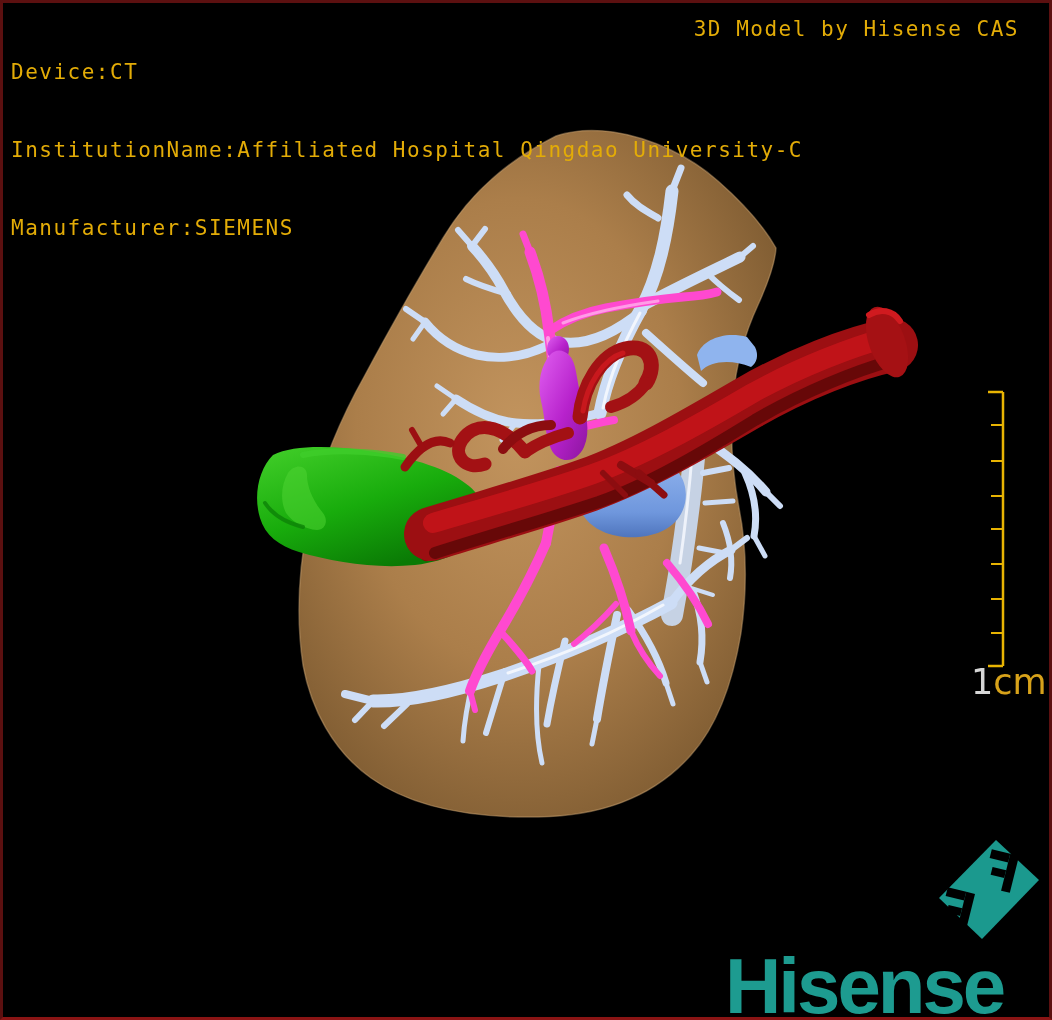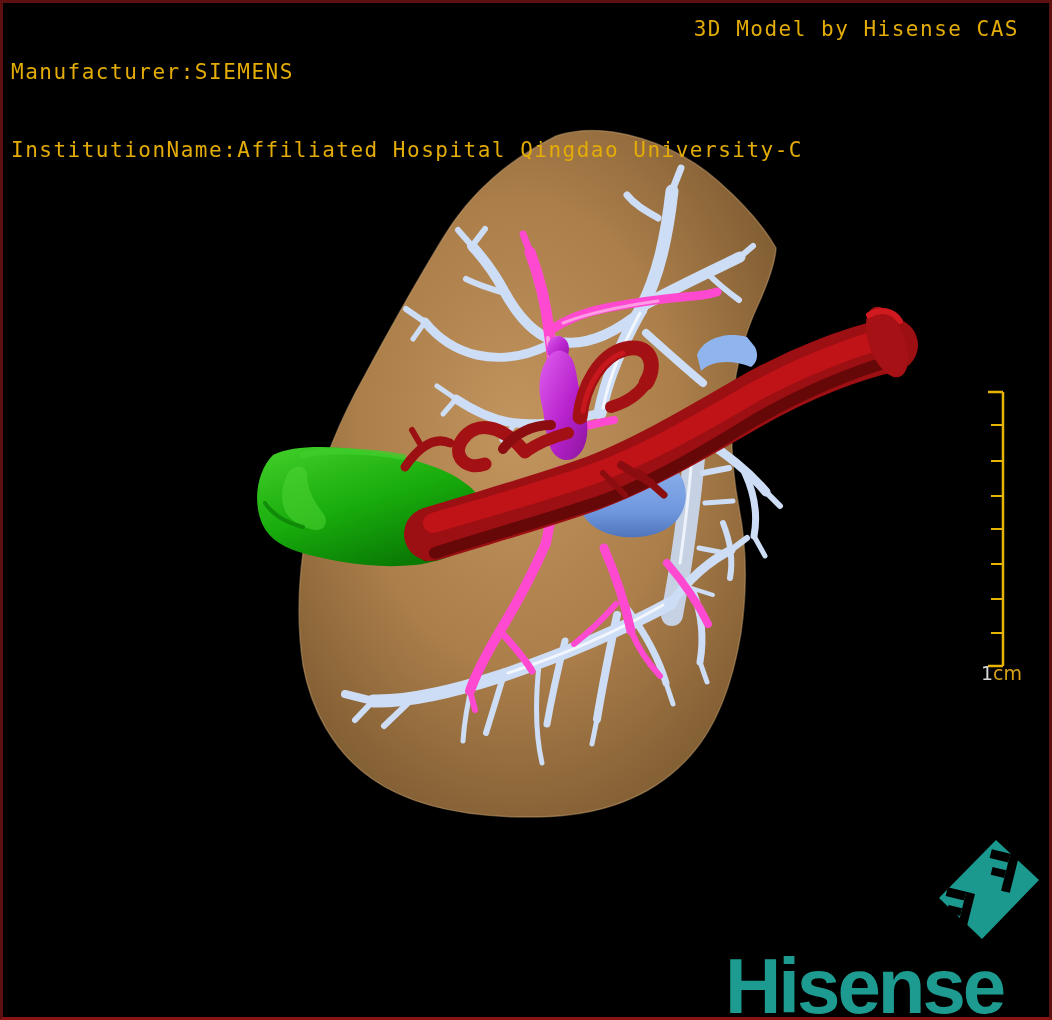--- a/index.html
+++ b/index.html
@@ -10,21 +10,21 @@
     font-family:"DejaVu Sans Mono",monospace;
   }
   .stage svg{position:absolute;left:0;top:0;}
   .meta{position:absolute;left:8px;top:4px;color:#e3ac07;
     font-size:21px;line-height:26px;letter-spacing:1.5px;white-space:pre;}
   .watermark{position:absolute;right:30px;top:14px;color:#e3ac07;
     font-size:21px;letter-spacing:1.5px;white-space:nowrap;}
   .volume{position:absolute;left:8px;top:958px;color:#d9a87c;
     font-size:21px;letter-spacing:1.5px;white-space:nowrap;}
   .unitlabel{position:absolute;left:968px;top:659px;
-    font-family:"DejaVu Sans",sans-serif;font-size:19px;white-space:nowrap;margin-left:10px;}
+    font-family:"DejaVu Sans",sans-serif;font-size:35px;white-space:nowrap;}
   .unitlabel .num{color:#d6d6d6;}
   .unitlabel .unit{color:#d7a21a;}
   .wordmark{position:absolute;left:722px;top:944px;color:#1d9b90;
     font-family:"Liberation Sans",sans-serif;font-weight:bold;
     font-size:78px;letter-spacing:-3px;line-height:1;white-space:nowrap;}
 </style>
 </head>
 <body>
 
 <div class="stage">
@@ -196,22 +196,23 @@
       </g>
       <g fill="#000000" transform="translate(972,891) rotate(14)">
         <rect x="-9" y="0" width="9" height="38"></rect>
         <rect x="-28" y="0" width="19" height="9"></rect>
         <rect x="-23" y="17" width="14" height="8"></rect>
       </g>
     </g>
   </svg>
 
   <div class="meta">
+    <div>Device:CT</div>
+    <div>InstitutionName:Affiliated Hospital Qingdao University-C</div>
     <div>Manufacturer:SIEMENS</div>
-    <div>InstitutionName:Affiliated Hospital Qingdao University-C</div>
   </div>
 
   <div class="watermark">3D Model by Hisense CAS</div>
 
 
   <div class="unitlabel"><span class="num">1</span><span class="unit">cm</span></div>
 
   <div class="wordmark">Hisense</div>
 
 </div>

